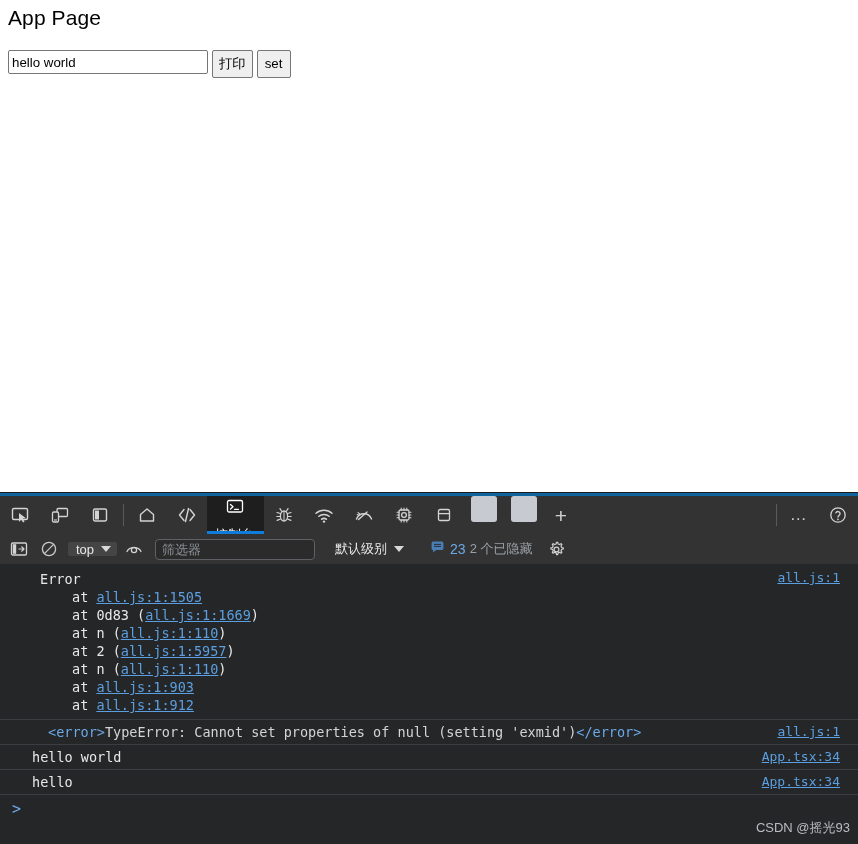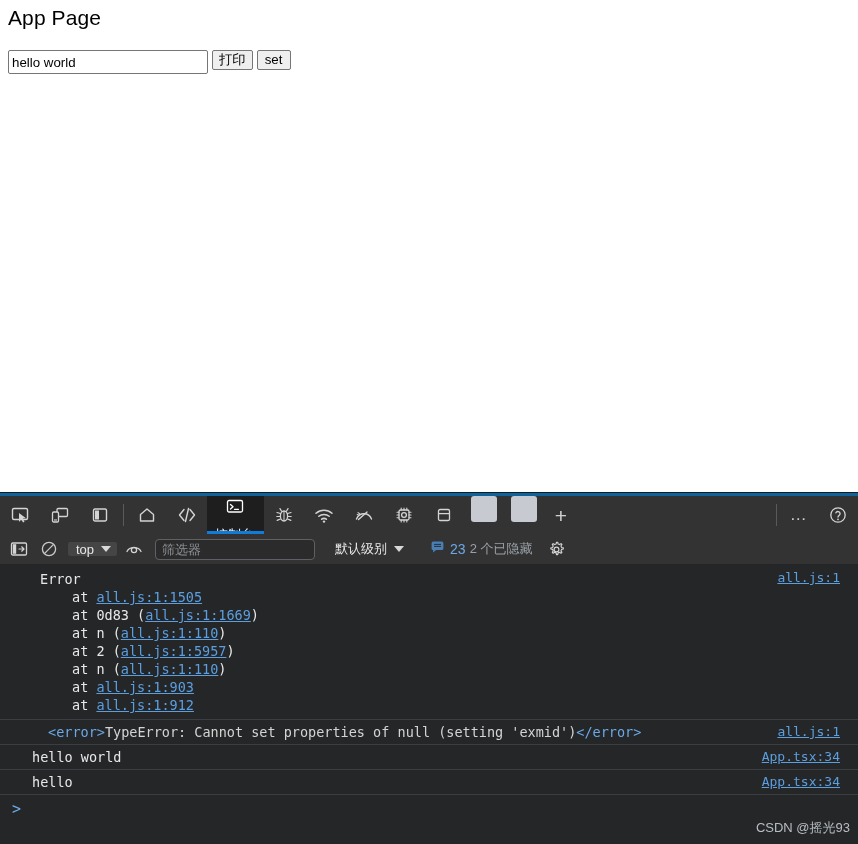--- a/index.html
+++ b/index.html
@@ -40,21 +40,21 @@
     font-family: "Liberation Sans", sans-serif;
     font-size: 13.3px;
     color: #000;
     background: #ffffff;
     border: 1px solid #767676;
     border-radius: 2px;
     outline: none;
   }
   .btn {
     min-width: 34px;
-    height: 20px;
+    height: 28px;
     padding: 1px 7px;
     font-family: "Liberation Sans", sans-serif;
     font-size: 13.3px;
     color: #000;
     background: #efefef;
     border: 1px solid #767676;
     border-radius: 2px;
     cursor: pointer;
     line-height: 1;
   }

